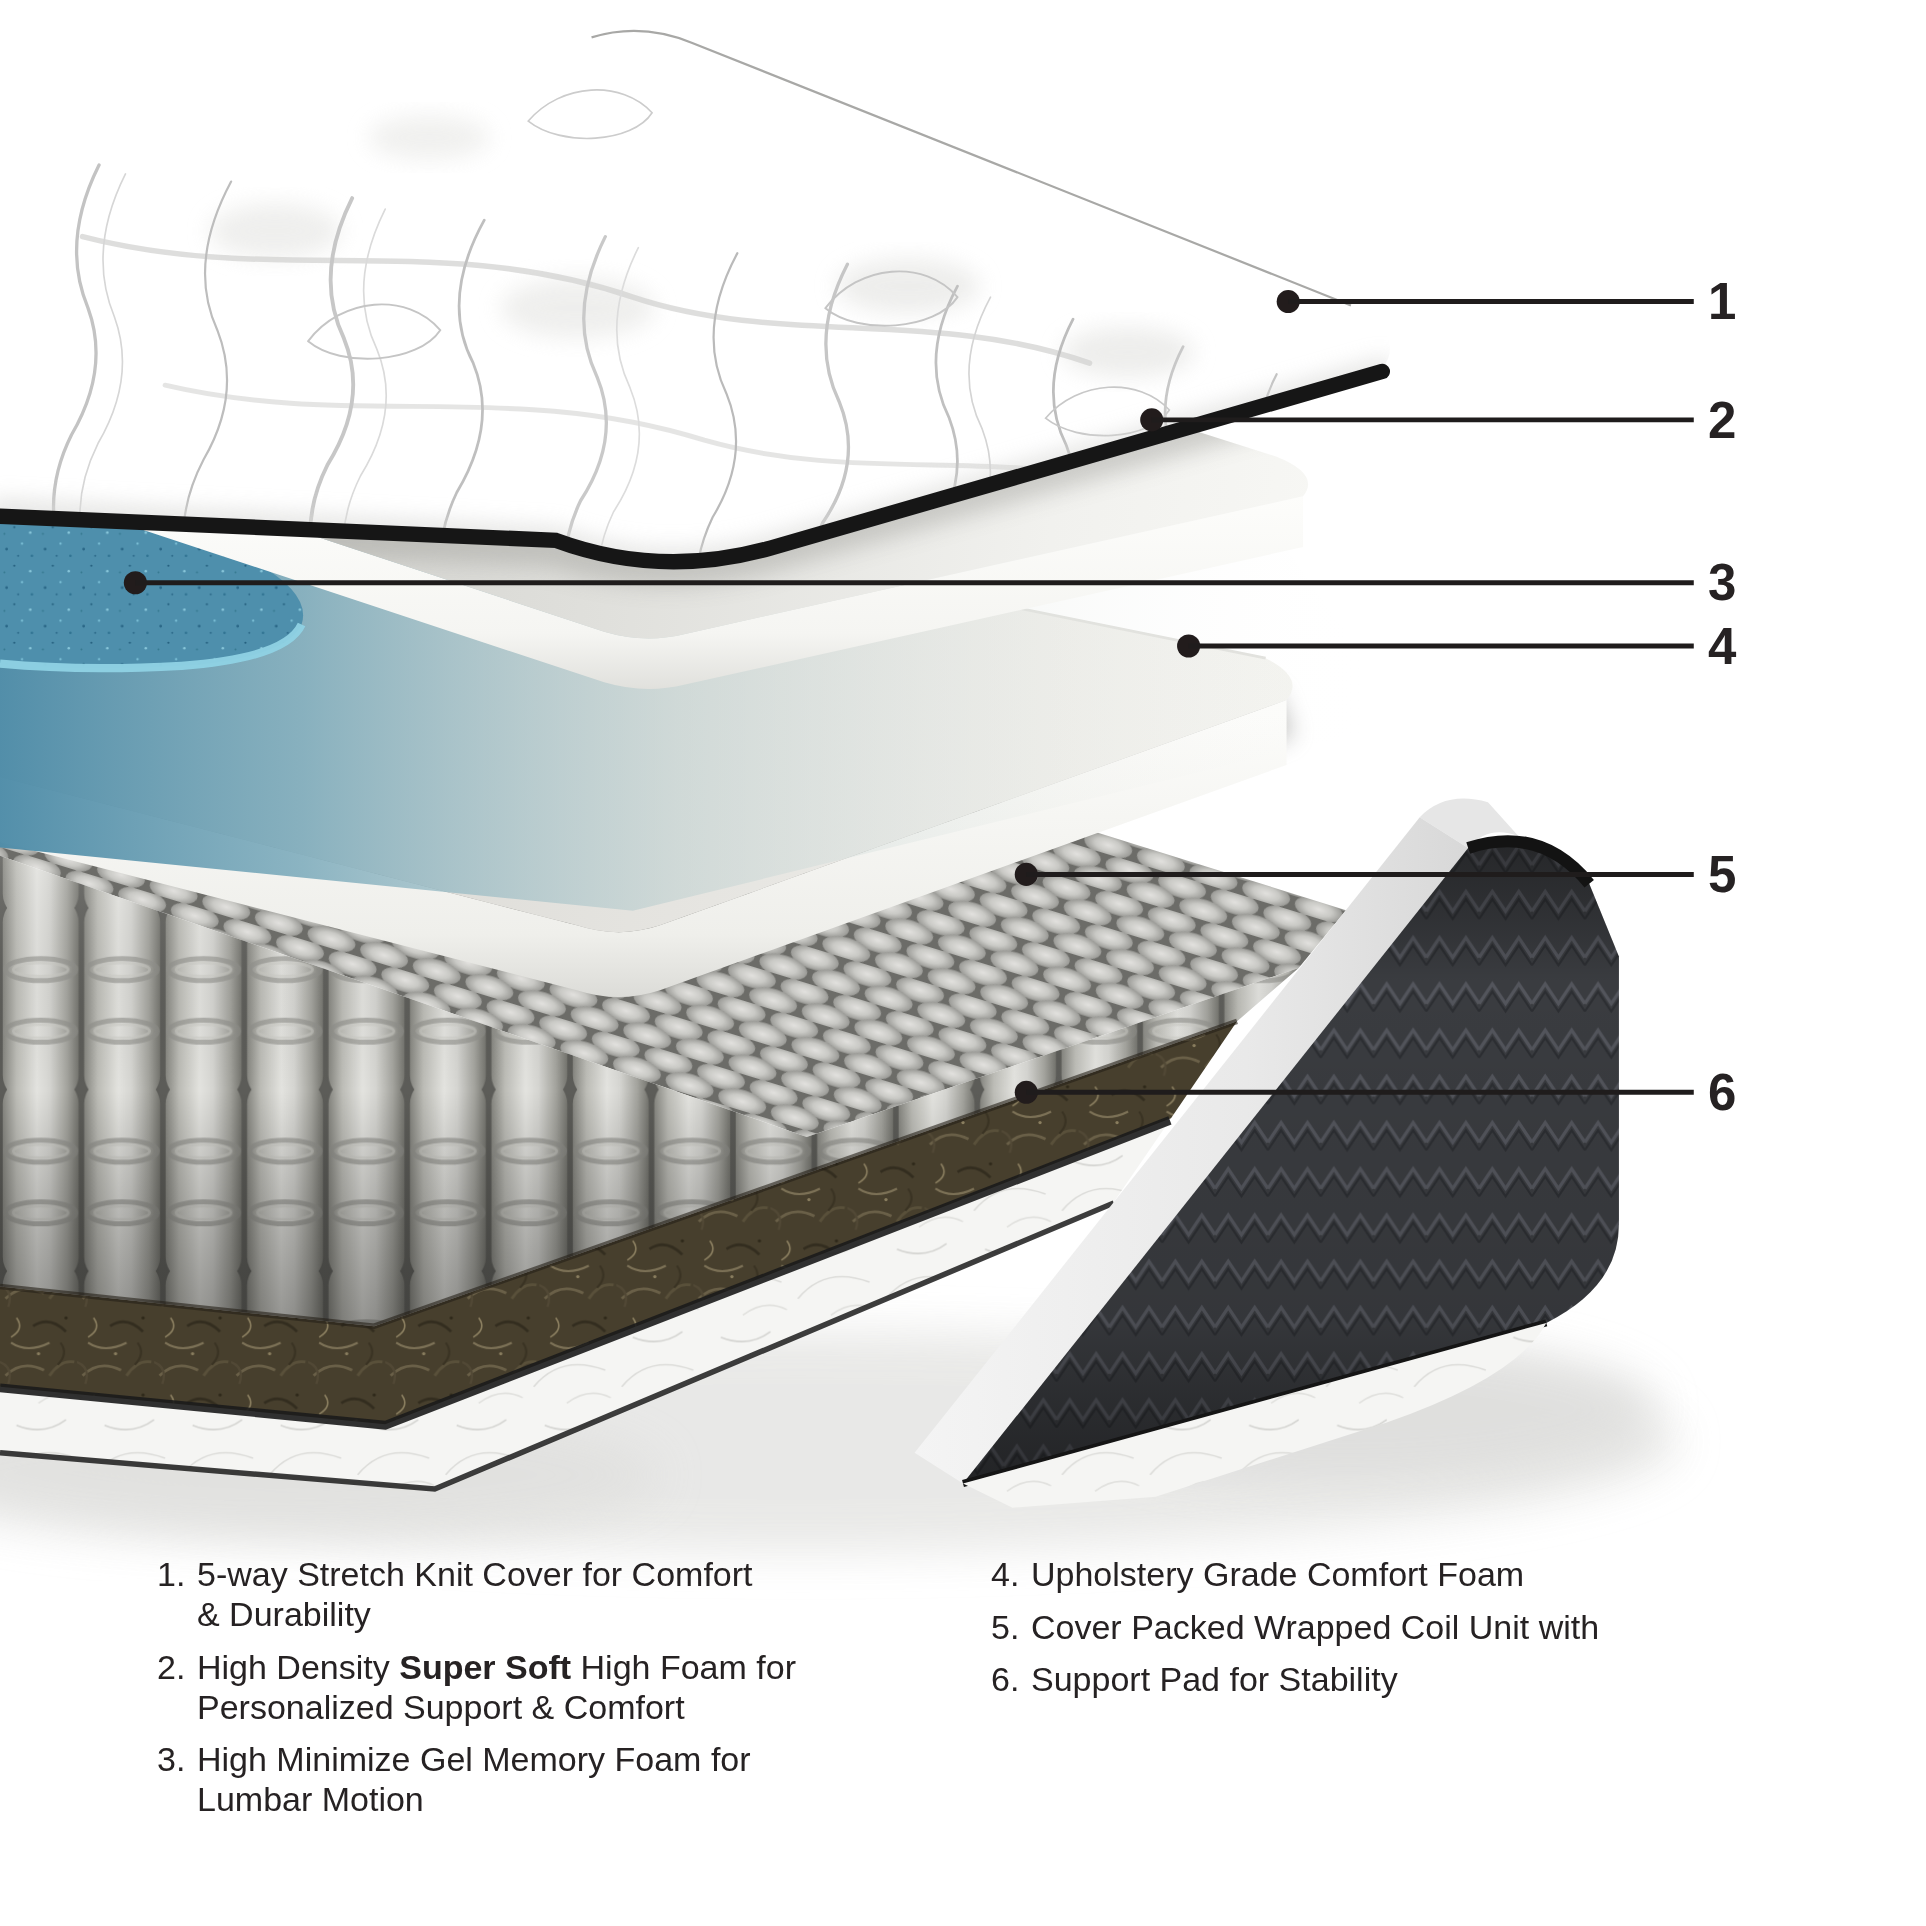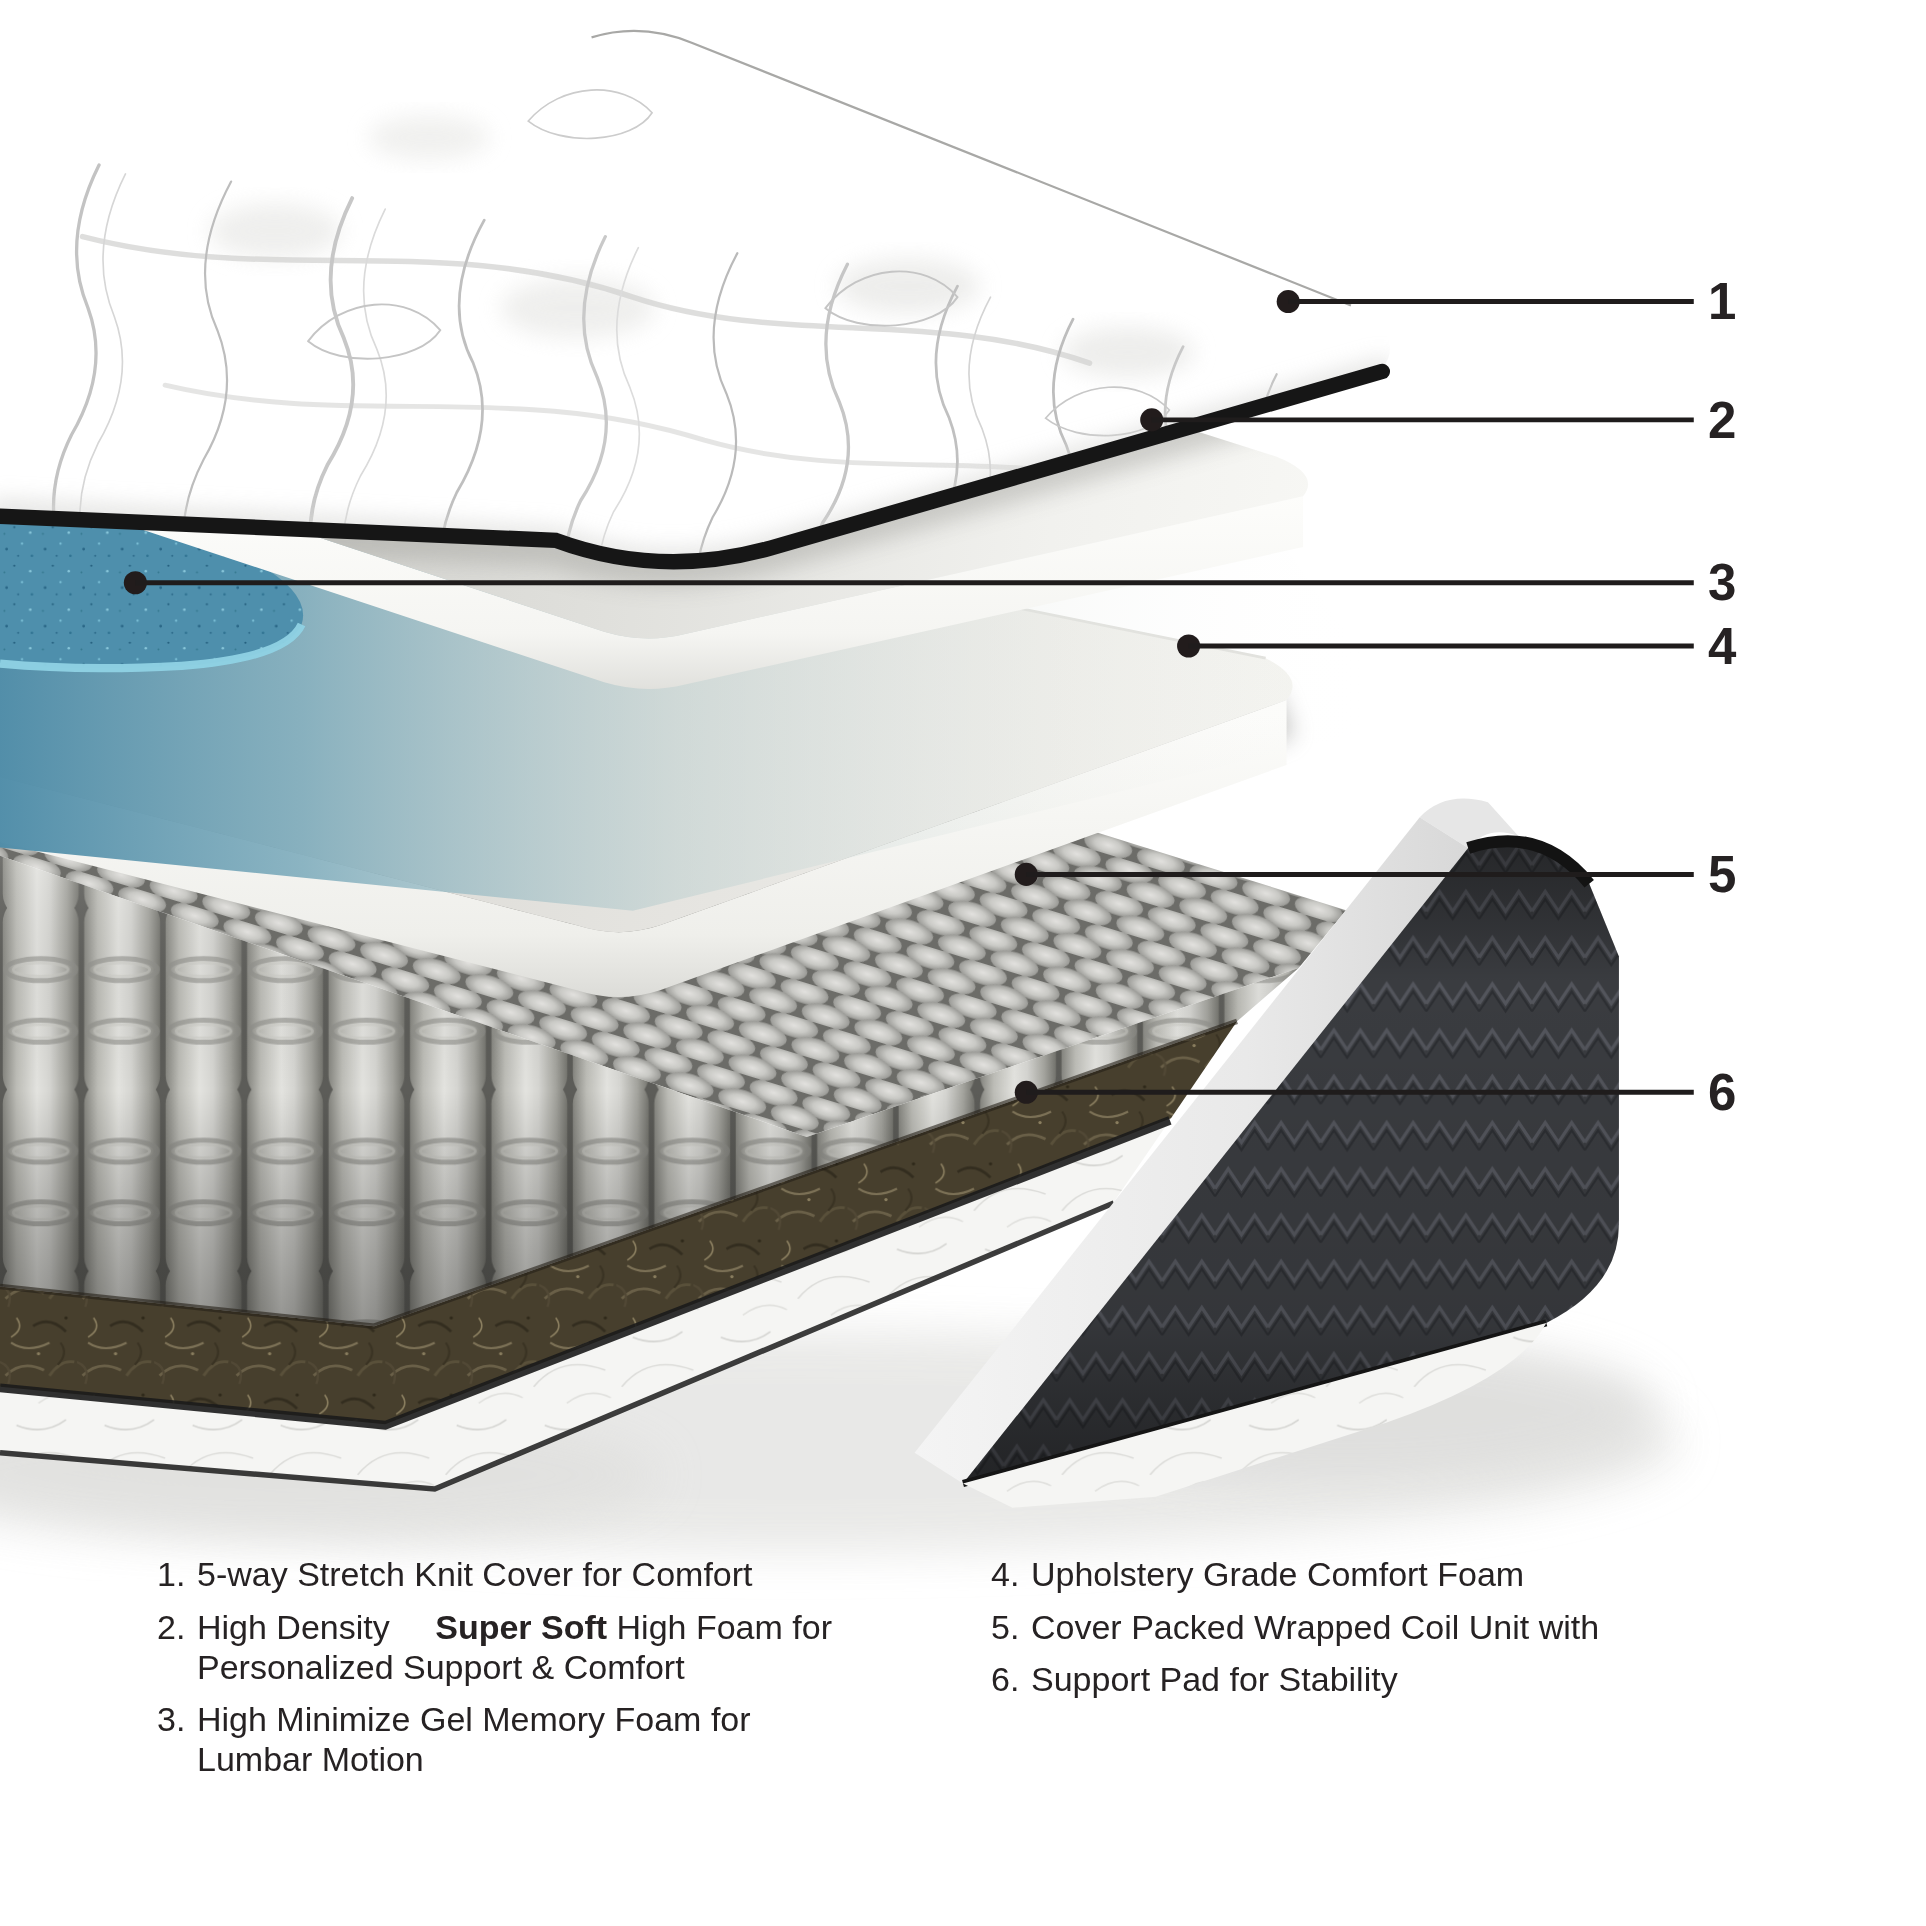--- a/index.html
+++ b/index.html
@@ -6,21 +6,21 @@
   body{width:1926px;height:1926px;position:relative;overflow:hidden;
        font-family:"Liberation Sans", sans-serif;color:#262223;}
   .canvas{position:absolute;inset:0;}
   svg{position:absolute;left:0;top:0;}
   .callout-num{position:absolute;font-size:51px;font-weight:700;line-height:51px;
        color:#262223;letter-spacing:1.1px;}
   .legend-col{position:absolute;font-size:34px;line-height:40px;color:#262223;}
   .legend-item{display:flex;margin-bottom:12.7px;}
   .legend-item .num{flex:0 0 40px;}
   .legend-item .lines{flex:1;}
-  .legend-item b{font-weight:700;margin-left:36px;}
+  .legend-item b{font-weight:700;}
 </style>
 </head>
 <body>
 
 <div class="canvas">
 
 <svg width="1926" height="1926" viewBox="0 0 3500 3500" xmlns="http://www.w3.org/2000/svg">
   <defs>
     <filter id="b20" x="-30%" y="-30%" width="160%" height="160%">
           <feGaussianBlur stdDeviation="20"></feGaussianBlur>
@@ -273,20 +273,21 @@
 <div class="callout-num" style="left:1708px;top:557px;">3</div>
 <div class="callout-num" style="left:1708px;top:621px;">4</div>
 <div class="callout-num" style="left:1708px;top:849px;">5</div>
 <div class="callout-num" style="left:1708px;top:1067px;">6</div>
 
 <div class="legend-col" id="legend-left" style="left:157px;top:1554px;width:814px;">
       <div class="legend-item">
         <span class="num">1.</span>
         <div class="lines">
           <div><span>5-way Stretch Knit Cover for Comfort</span></div>
+          <div><span>&amp; Durability</span></div>
         </div>
       </div>
       <div class="legend-item">
         <span class="num">2.</span>
         <div class="lines">
           <div><span>High Density </span><b>Super Soft</b><span> High Foam for</span></div>
           <div><span>Personalized Support &amp; Comfort</span></div>
         </div>
       </div>
       <div class="legend-item">

